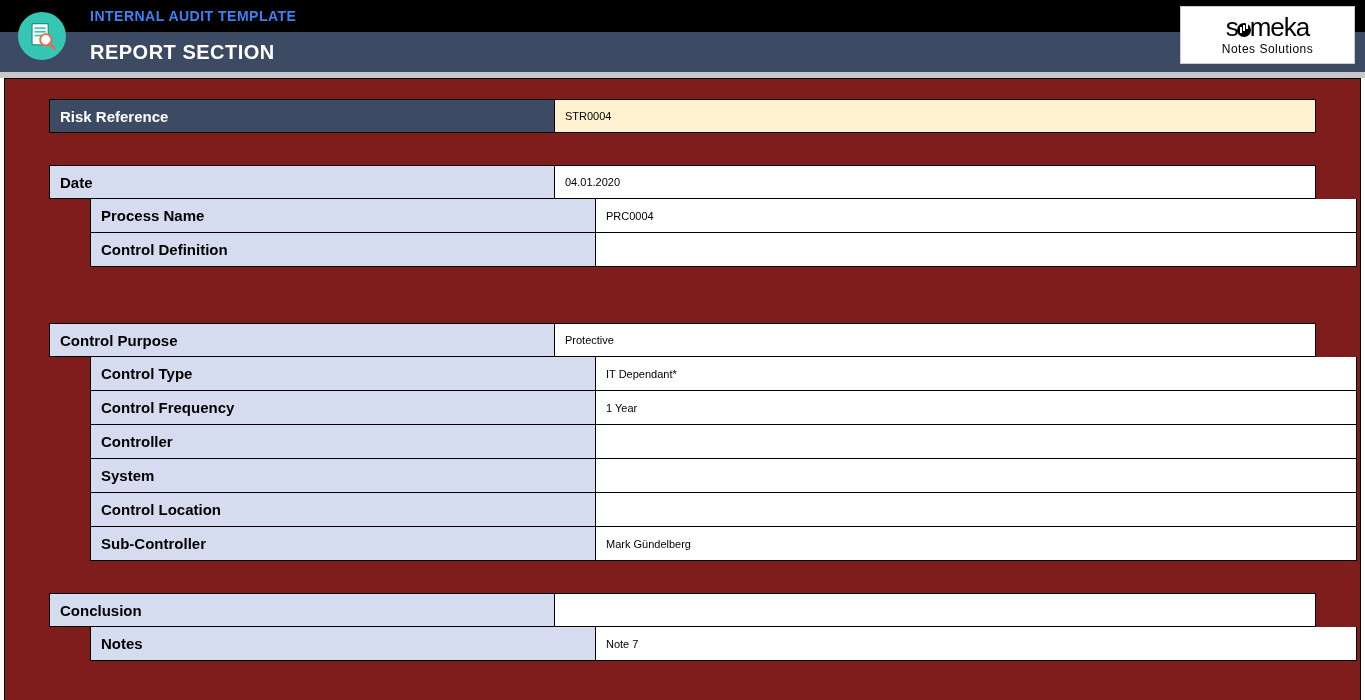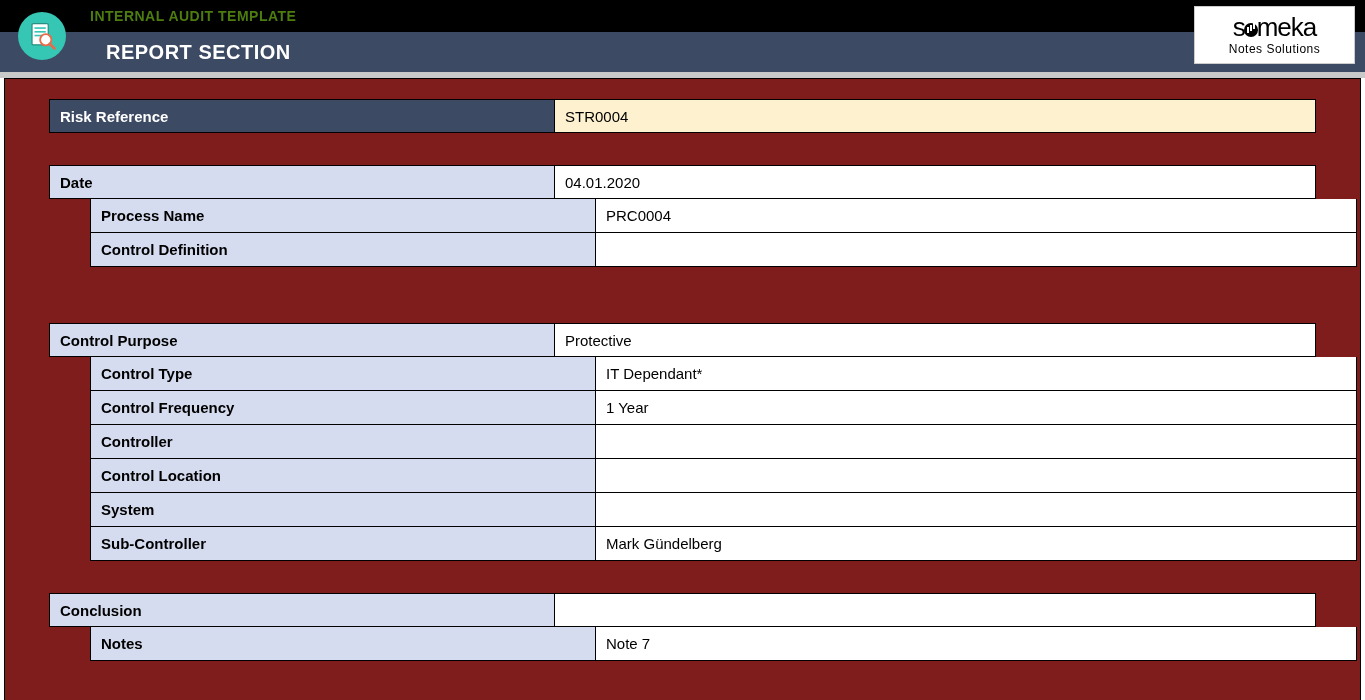--- a/index.html
+++ b/index.html
@@ -12,60 +12,59 @@
   }
   .header-black {
     background: #000000;
     height: 32px;
     display: flex;
     align-items: center;
     padding-left: 90px;
     position: relative;
   }
   .header-black .title-orange {
-    color: #4d7c0f;
+    color: #3b82f6;
     font-size: 14px;
     font-weight: 600;
     letter-spacing: 0.5px;
   }
   .header-slate {
     background: #3d4a63;
     height: 40px;
     display: flex;
     align-items: center;
     padding-left: 90px;
     position: relative;
   }
   .header-slate .subtitle {
     color: #ffffff;
     font-size: 20px;
     font-weight: 700;
     letter-spacing: 0.5px;
-    margin-left: 16px;
   }
   .logo-circle {
     position: absolute;
     left: 18px;
     top: 12px;
     width: 48px;
     height: 48px;
     background: #35c6b4;
     border-radius: 50%;
     z-index: 10;
     display: flex;
     align-items: center;
     justify-content: center;
   }
   .logo-circle svg { width: 30px; height: 30px; }
   .brand-box {
     position: absolute;
     right: 10px;
     top: 6px;
     background: #ffffff;
-    width: 161px;
+    width: 175px;
     height: 58px;
     z-index: 10;
     border: 1px solid #ccc;
     display: flex;
     flex-direction: column;
     align-items: center;
     justify-content: center;
     padding: 4px;
   }
   .brand-main {
@@ -117,21 +116,21 @@
     font-size: 15px;
     font-weight: 700;
     color: #000;
   }
   .value-cell {
     flex: 1;
     background: #ffffff;
     display: flex;
     align-items: center;
     padding-left: 10px;
-    font-size: 15px;
+    font-size: 11px;
     color: #000;
   }
   .row-header .label-cell {
     background: #3d4a63;
     color: #ffffff;
   }
   .row-header .value-cell {
     background: #fdf1cf;
   }
   .gap { height: 32px; }
@@ -199,25 +198,25 @@
       </div>
       <div class="row">
         <div class="label-cell">Control Frequency</div>
         <div class="value-cell">1 Year</div>
       </div>
       <div class="row">
         <div class="label-cell">Controller</div>
         <div class="value-cell"></div>
       </div>
       <div class="row">
+        <div class="label-cell">System</div>
+        <div class="value-cell"></div>
+      </div>
+      <div class="row">
         <div class="label-cell">Control Location</div>
-        <div class="value-cell"></div>
-      </div>
-      <div class="row">
-        <div class="label-cell">System</div>
         <div class="value-cell"></div>
       </div>
       <div class="row">
         <div class="label-cell">Sub-Controller</div>
         <div class="value-cell">Mark Gündelberg</div>
       </div>
     </div>
 
   <div class="gap"></div>
 

